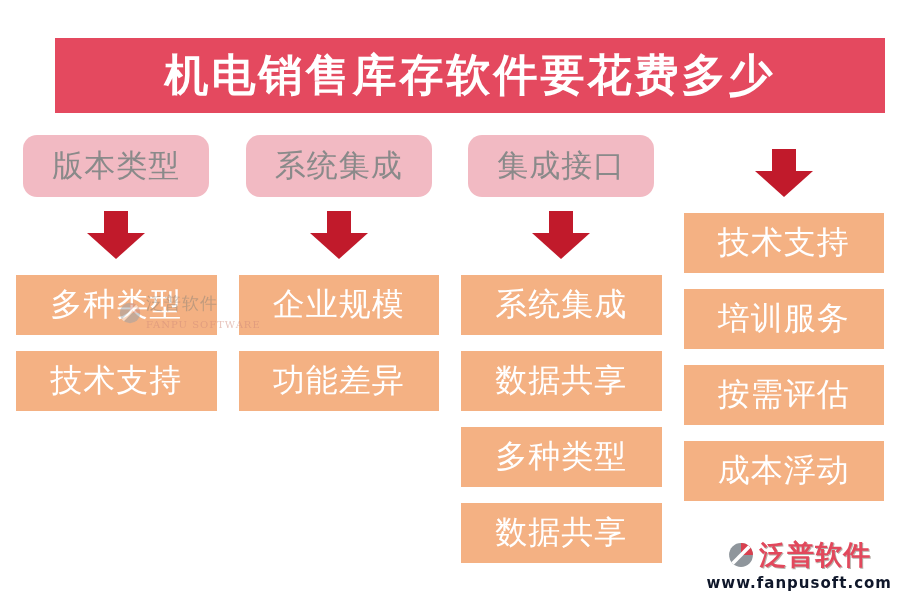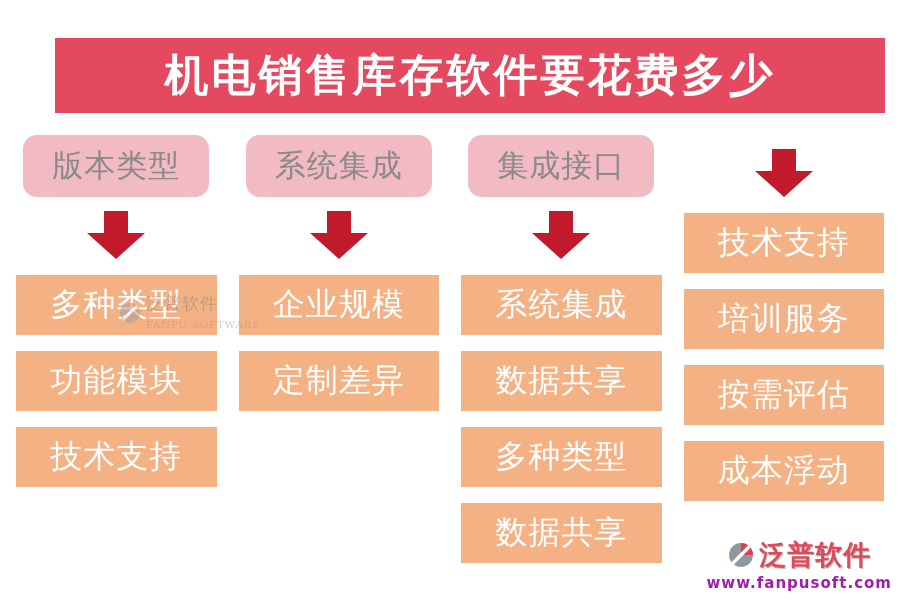--- a/index.html
+++ b/index.html
@@ -54,53 +54,52 @@
   .footer-logo{
     position:absolute;right:8px;bottom:8px;
     display:flex;flex-direction:column;align-items:center;
   }
   .footer-top{display:flex;align-items:center;gap:4px;}
   .footer-brand{
     font-size:27px;font-weight:bold;color:#e2485c;letter-spacing:1px;
     text-shadow:1px 1px 0 #b9b2ac;white-space:nowrap;
   }
   .footer-url{
-    font-size:15px;font-weight:bold;color:#a21caf;letter-spacing:1px;
+    font-size:15px;font-weight:bold;color:#0f172a;letter-spacing:1px;
     margin-top:1px;white-space:nowrap;
     font-family:"DejaVu Sans","Liberation Sans",sans-serif;
   }
 </style>
 </head>
 <body>
 
 <div class="banner">
   <span class="title">机电销售库存软件要花费多少</span>
 </div>
 
 <div class="grid">
 
   <div class="column">
     <div class="header-box">版本类型</div>
     <div class="arrow">
       <div class="stem"></div>
       <div class="head"></div>
     </div>
     <div class="item-box">多种类型</div>
-    <div class="item-box">功能模块</div>
     <div class="item-box">技术支持</div>
   </div>
 
   <div class="column">
     <div class="header-box">系统集成</div>
     <div class="arrow">
       <div class="stem"></div>
       <div class="head"></div>
     </div>
     <div class="item-box">企业规模</div>
-    <div class="item-box">定制差异</div>
+    <div class="item-box">功能差异</div>
   </div>
 
   <div class="column">
     <div class="header-box">集成接口</div>
     <div class="arrow">
       <div class="stem"></div>
       <div class="head"></div>
     </div>
     <div class="item-box">系统集成</div>
     <div class="item-box">数据共享</div>

